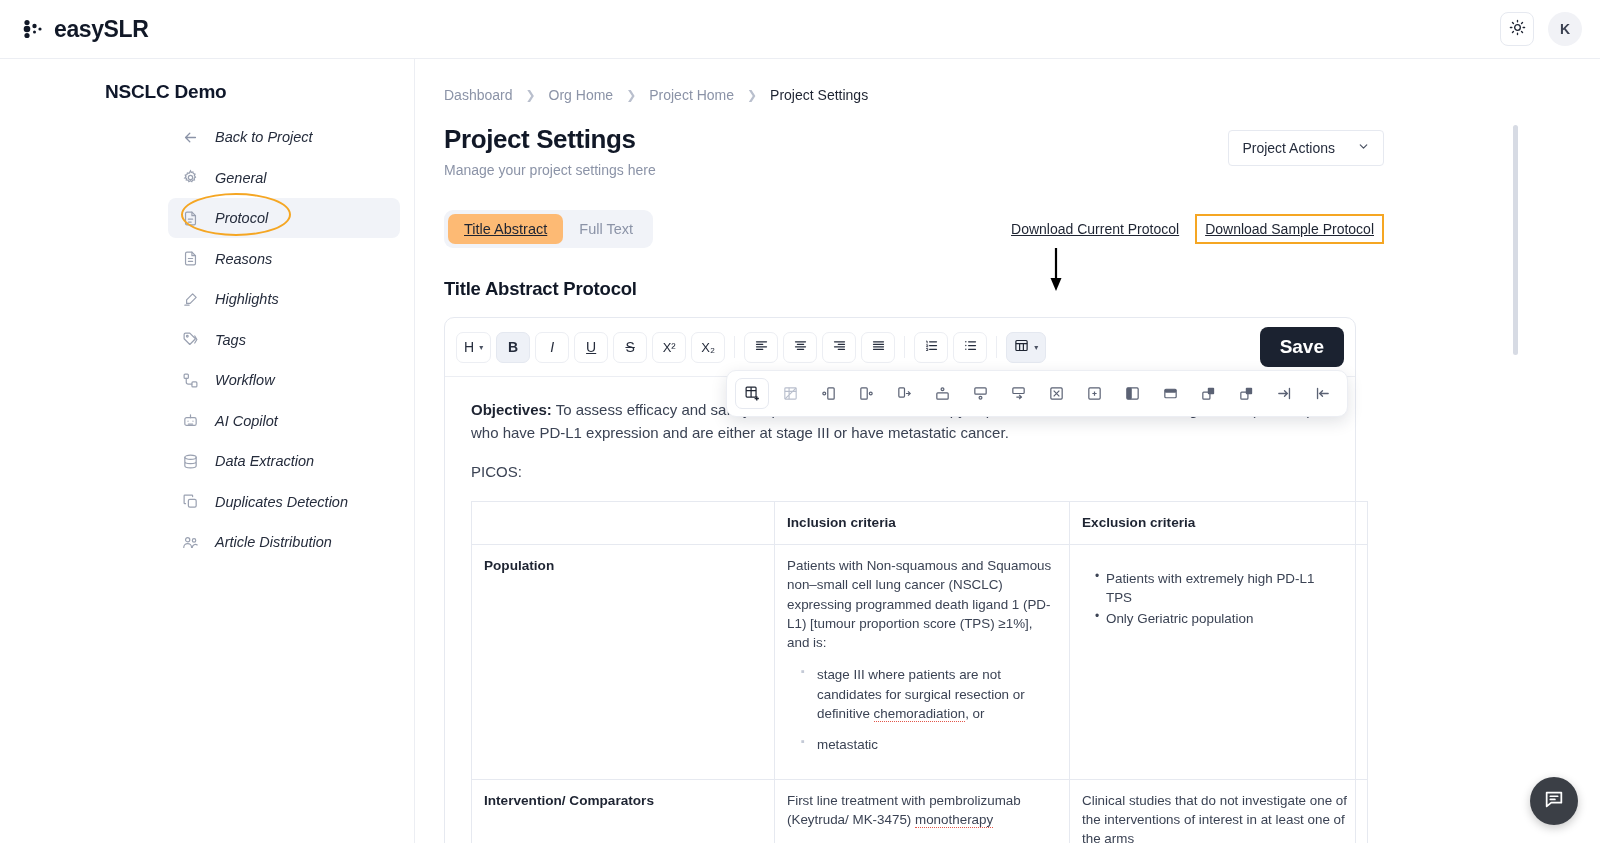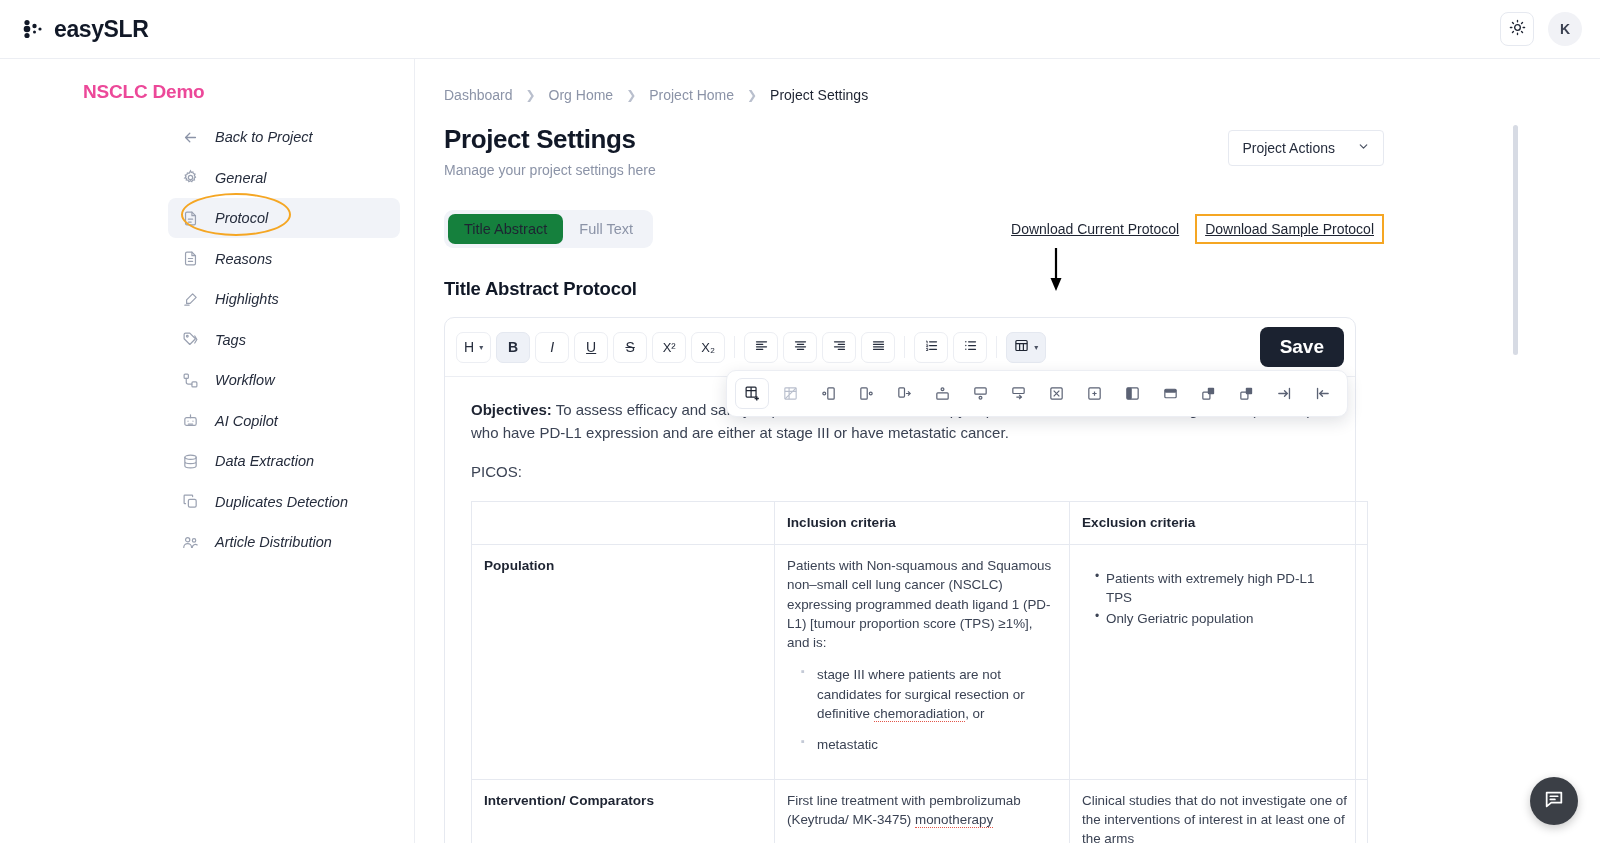--- a/index.html
+++ b/index.html
@@ -33,22 +33,22 @@
     display: flex; align-items: center; justify-content: center;
     font-size: 14px; font-weight: 600; color: #3b4151; cursor: pointer;
   }
 
   
   #sidebar {
     position: absolute; left: 0; top: 59px; width: 415px; height: 784px;
     background: #ffffff; border-right: 1px solid #eceef3; padding-top: 22px;
   }
   #project-name {
-    font-size: 19px; font-weight: bold; color: #ec4899;
-    margin: 0 0 14px 83px; letter-spacing: -0.2px;
+    font-size: 19px; font-weight: bold; color: #0f172a;
+    margin: 0 0 14px 105px; letter-spacing: -0.2px;
   }
   .nav-list { padding: 0 14px 0 168px; }
   .nav-item {
     display: flex; align-items: center; gap: 16px;
     height: 40px; padding-left: 14px; border-radius: 8px;
     font-size: 14.5px; color: #252c3c; cursor: pointer; position: relative;
     margin-bottom: 0.5px;
     font-style: italic;
   }
   .nav-item .nav-ico {
@@ -93,21 +93,21 @@
     display: flex; align-items: center; justify-content: space-between;
     width: 940px; margin-top: 32px;
   }
   #tabs {
     display: flex; background: #f1f3f8; border-radius: 9px; padding: 4px;
   }
   .tab {
     font-size: 14.5px; padding: 7px 16px; border-radius: 7px;
     color: #8b93a7; cursor: pointer; font-weight: 500;
   }
-  .tab.active { background: #15803d; color: #1e2432; }
+  .tab.active { background: #fdba74; color: #1e2432; text-decoration: underline; }
   #dl-links { display: flex; align-items: center; gap: 10px; }
   .dl-link {
     font-size: 14px; color: #1e2432; text-decoration: underline;
     cursor: pointer; padding: 5px 6px;
   }
   .dl-link.boxed { border: 2.2px solid #f5a623; border-radius: 0; padding: 5px 8px; }
 
   #editor-title {
     font-size: 18.5px; font-weight: bold; color: #111827;
     margin-top: 30px; letter-spacing: -0.2px;

